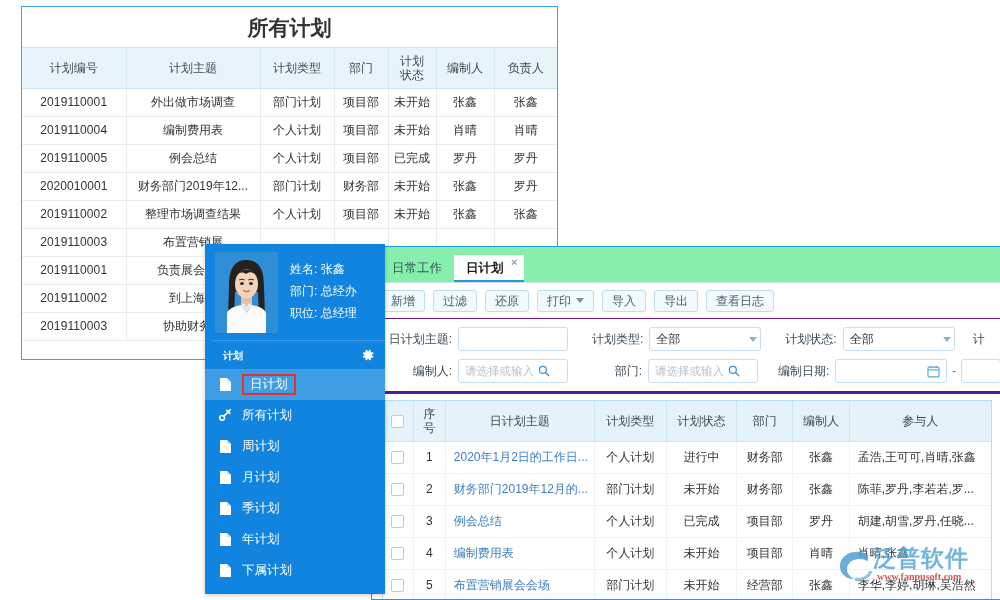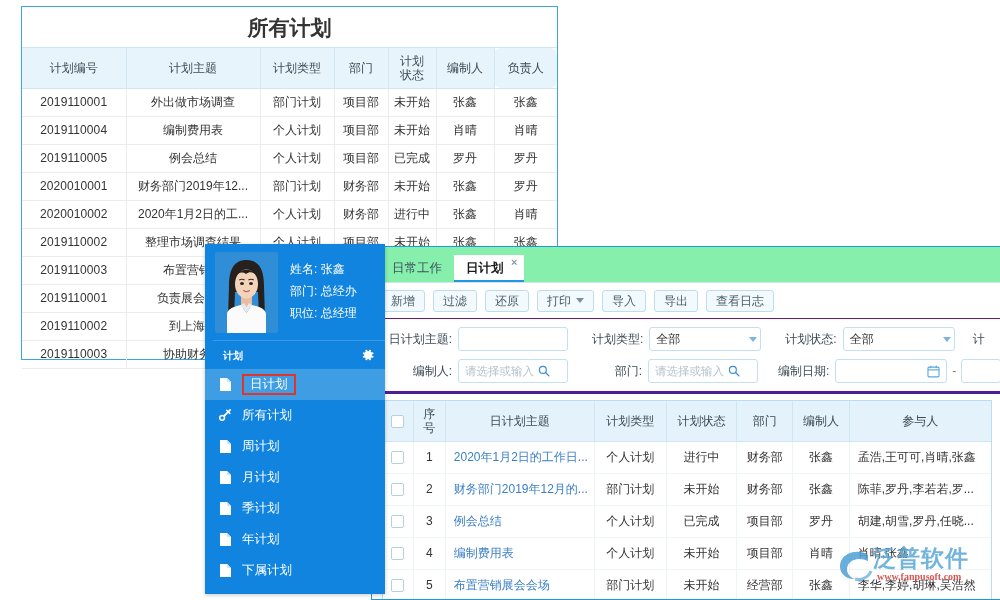--- a/index.html
+++ b/index.html
@@ -36,21 +36,21 @@
     color: #3b4a54;
     font-weight: normal;
     font-size: 12px;
     height: 40px;
     border-right: 1px solid #d4e9f5;
     border-bottom: 1px solid #cfe5f2;
     text-align: center;
     padding: 0 2px;
     line-height: 14px;
   }
-  .ap-table th:last-child { border-right: none; border-radius: 7px; }
+  .ap-table th:last-child { border-right: none; }
   .ap-table td {
     height: 28px;
     font-size: 12px;
     color: #333333;
     border-right: 1px solid #ececec;
     border-bottom: 1px solid #ececec;
     text-align: center;
     padding: 0 3px;
     white-space: nowrap;
     overflow: hidden;
@@ -392,29 +392,20 @@
             <td>罗丹</td>
           </tr>
           <tr>
             <td class="num">2020010001</td>
             <td>财务部门2019年12...</td>
             <td>部门计划</td>
             <td>财务部</td>
             <td>未开始</td>
             <td>张鑫</td>
             <td>罗丹</td>
-          </tr>
-          <tr>
-            <td class="num">2020010002</td>
-            <td>2020年1月2日的工...</td>
-            <td>个人计划</td>
-            <td>财务部</td>
-            <td>进行中</td>
-            <td>张鑫</td>
-            <td>肖晴</td>
           </tr>
           <tr>
             <td class="num">2019110002</td>
             <td>整理市场调查结果</td>
             <td>个人计划</td>
             <td>项目部</td>
             <td>未开始</td>
             <td>张鑫</td>
             <td>张鑫</td>
           </tr>

